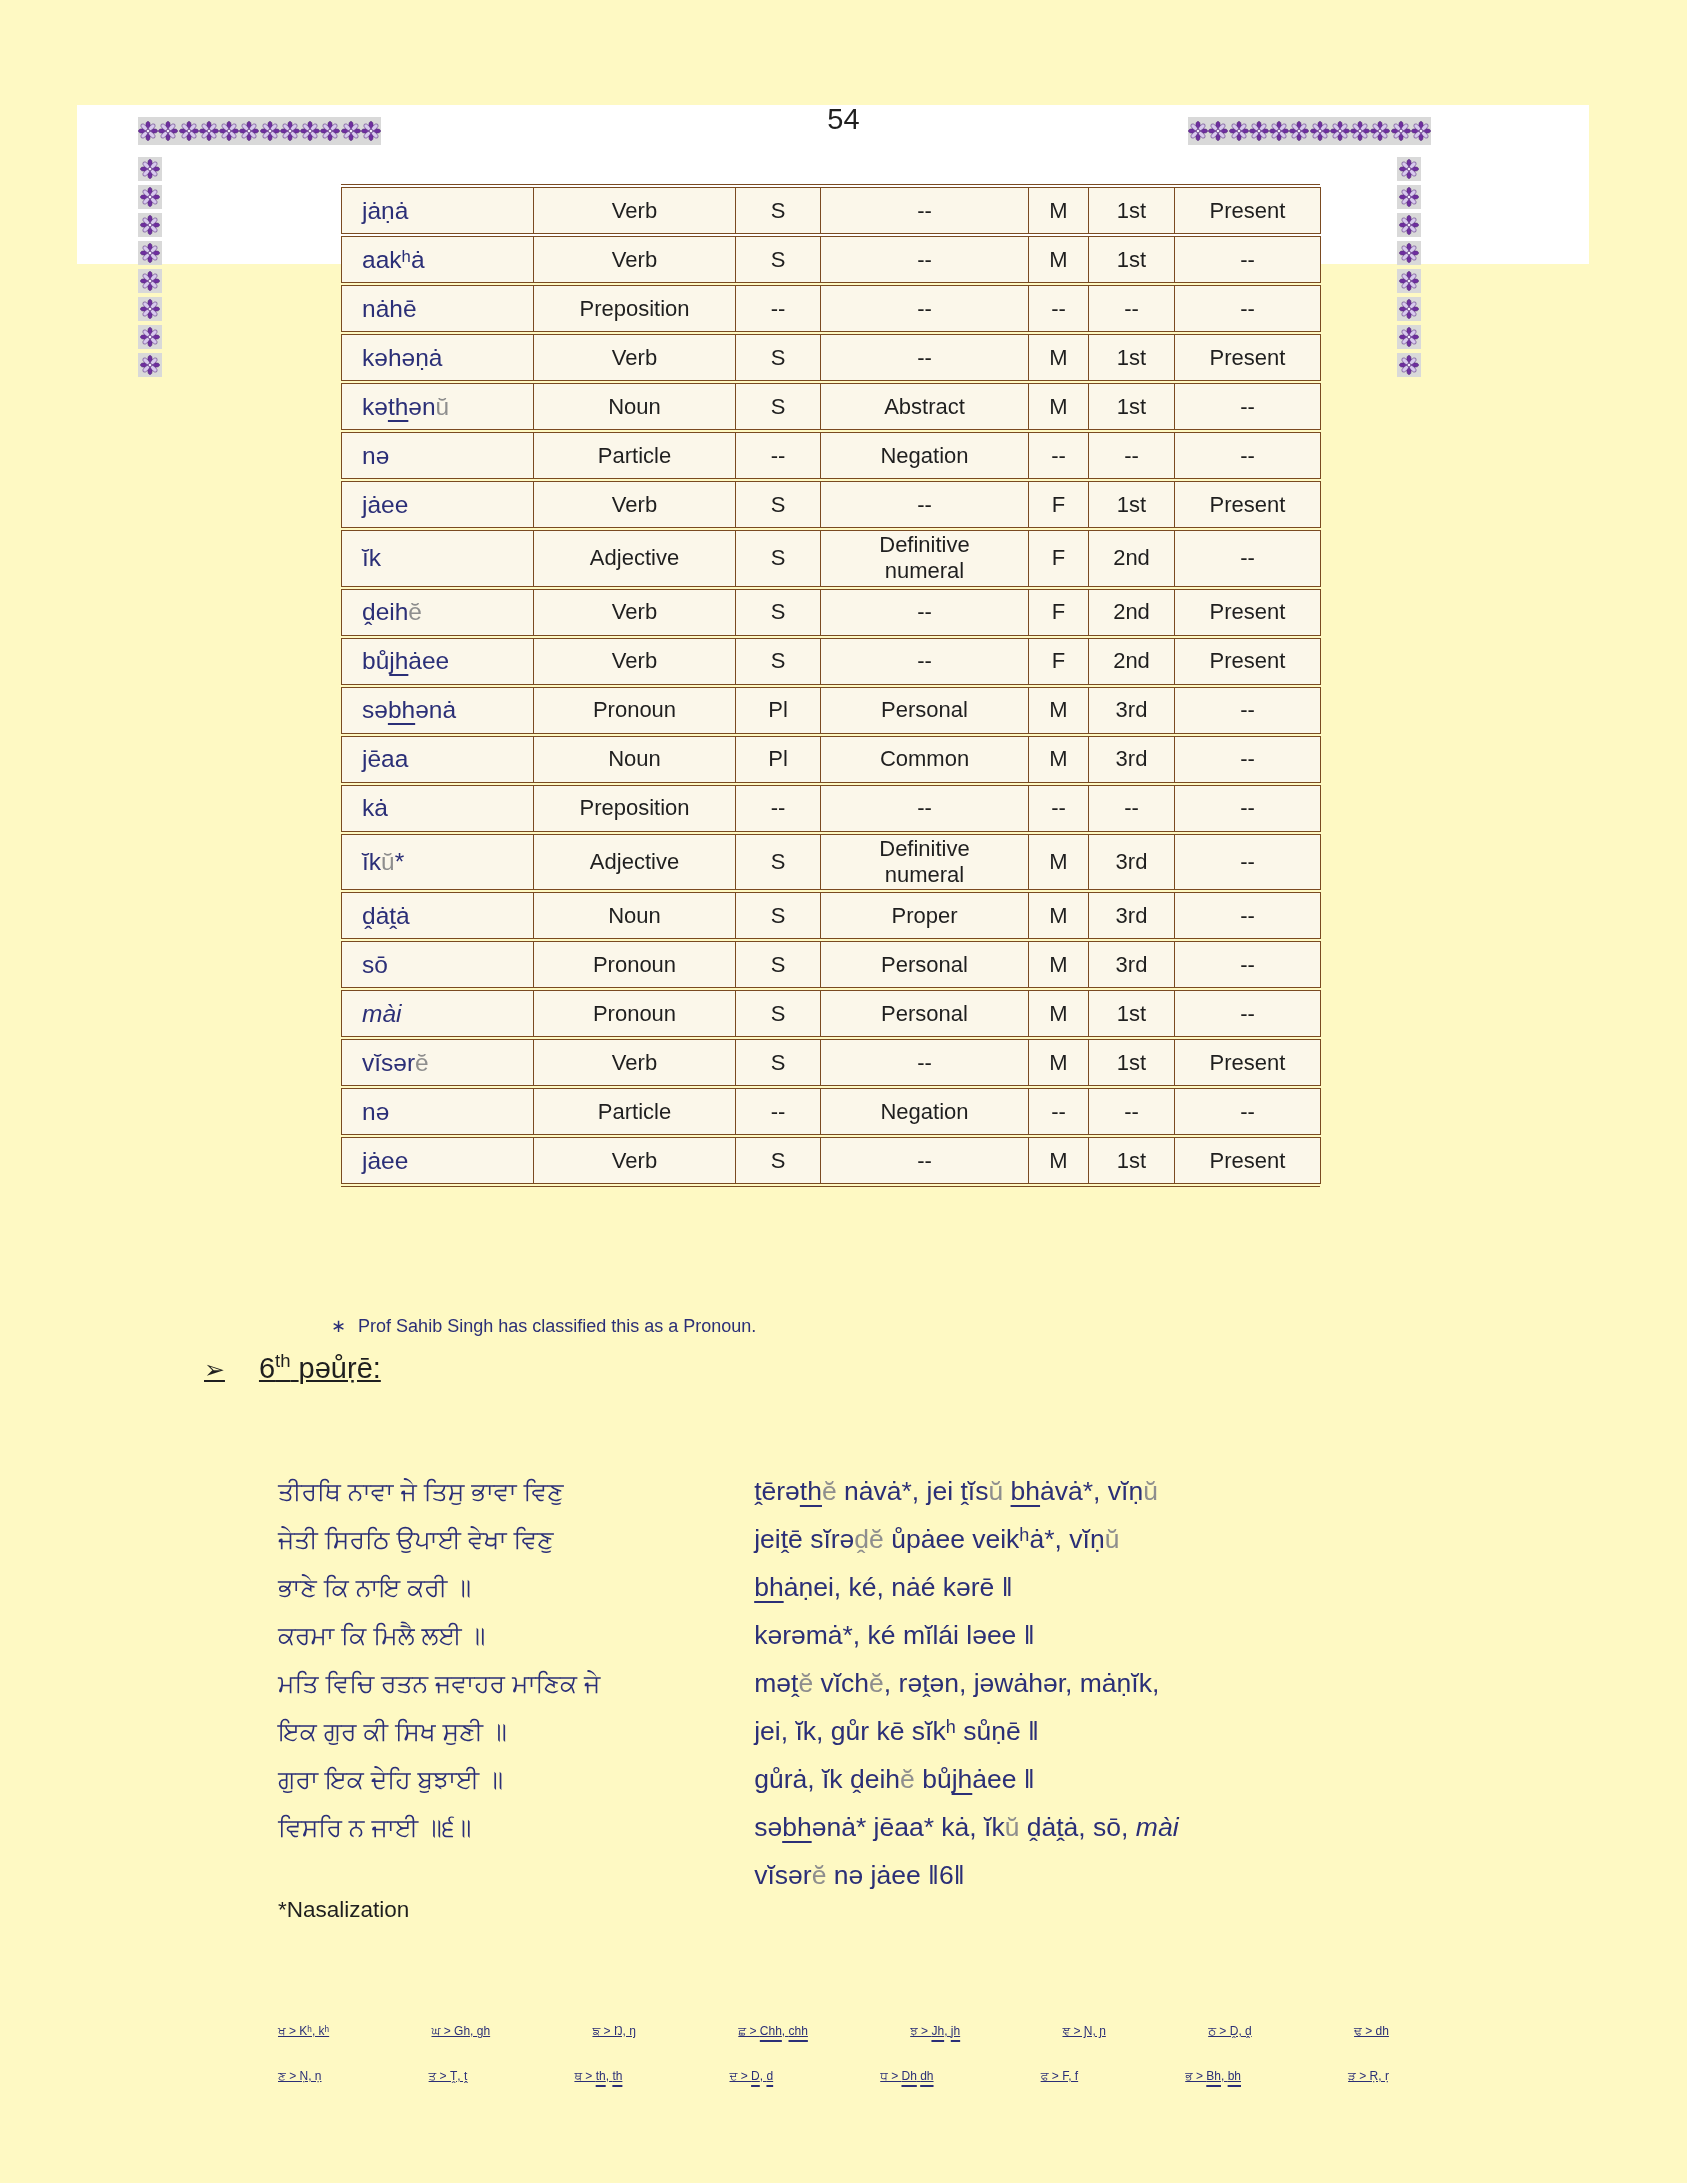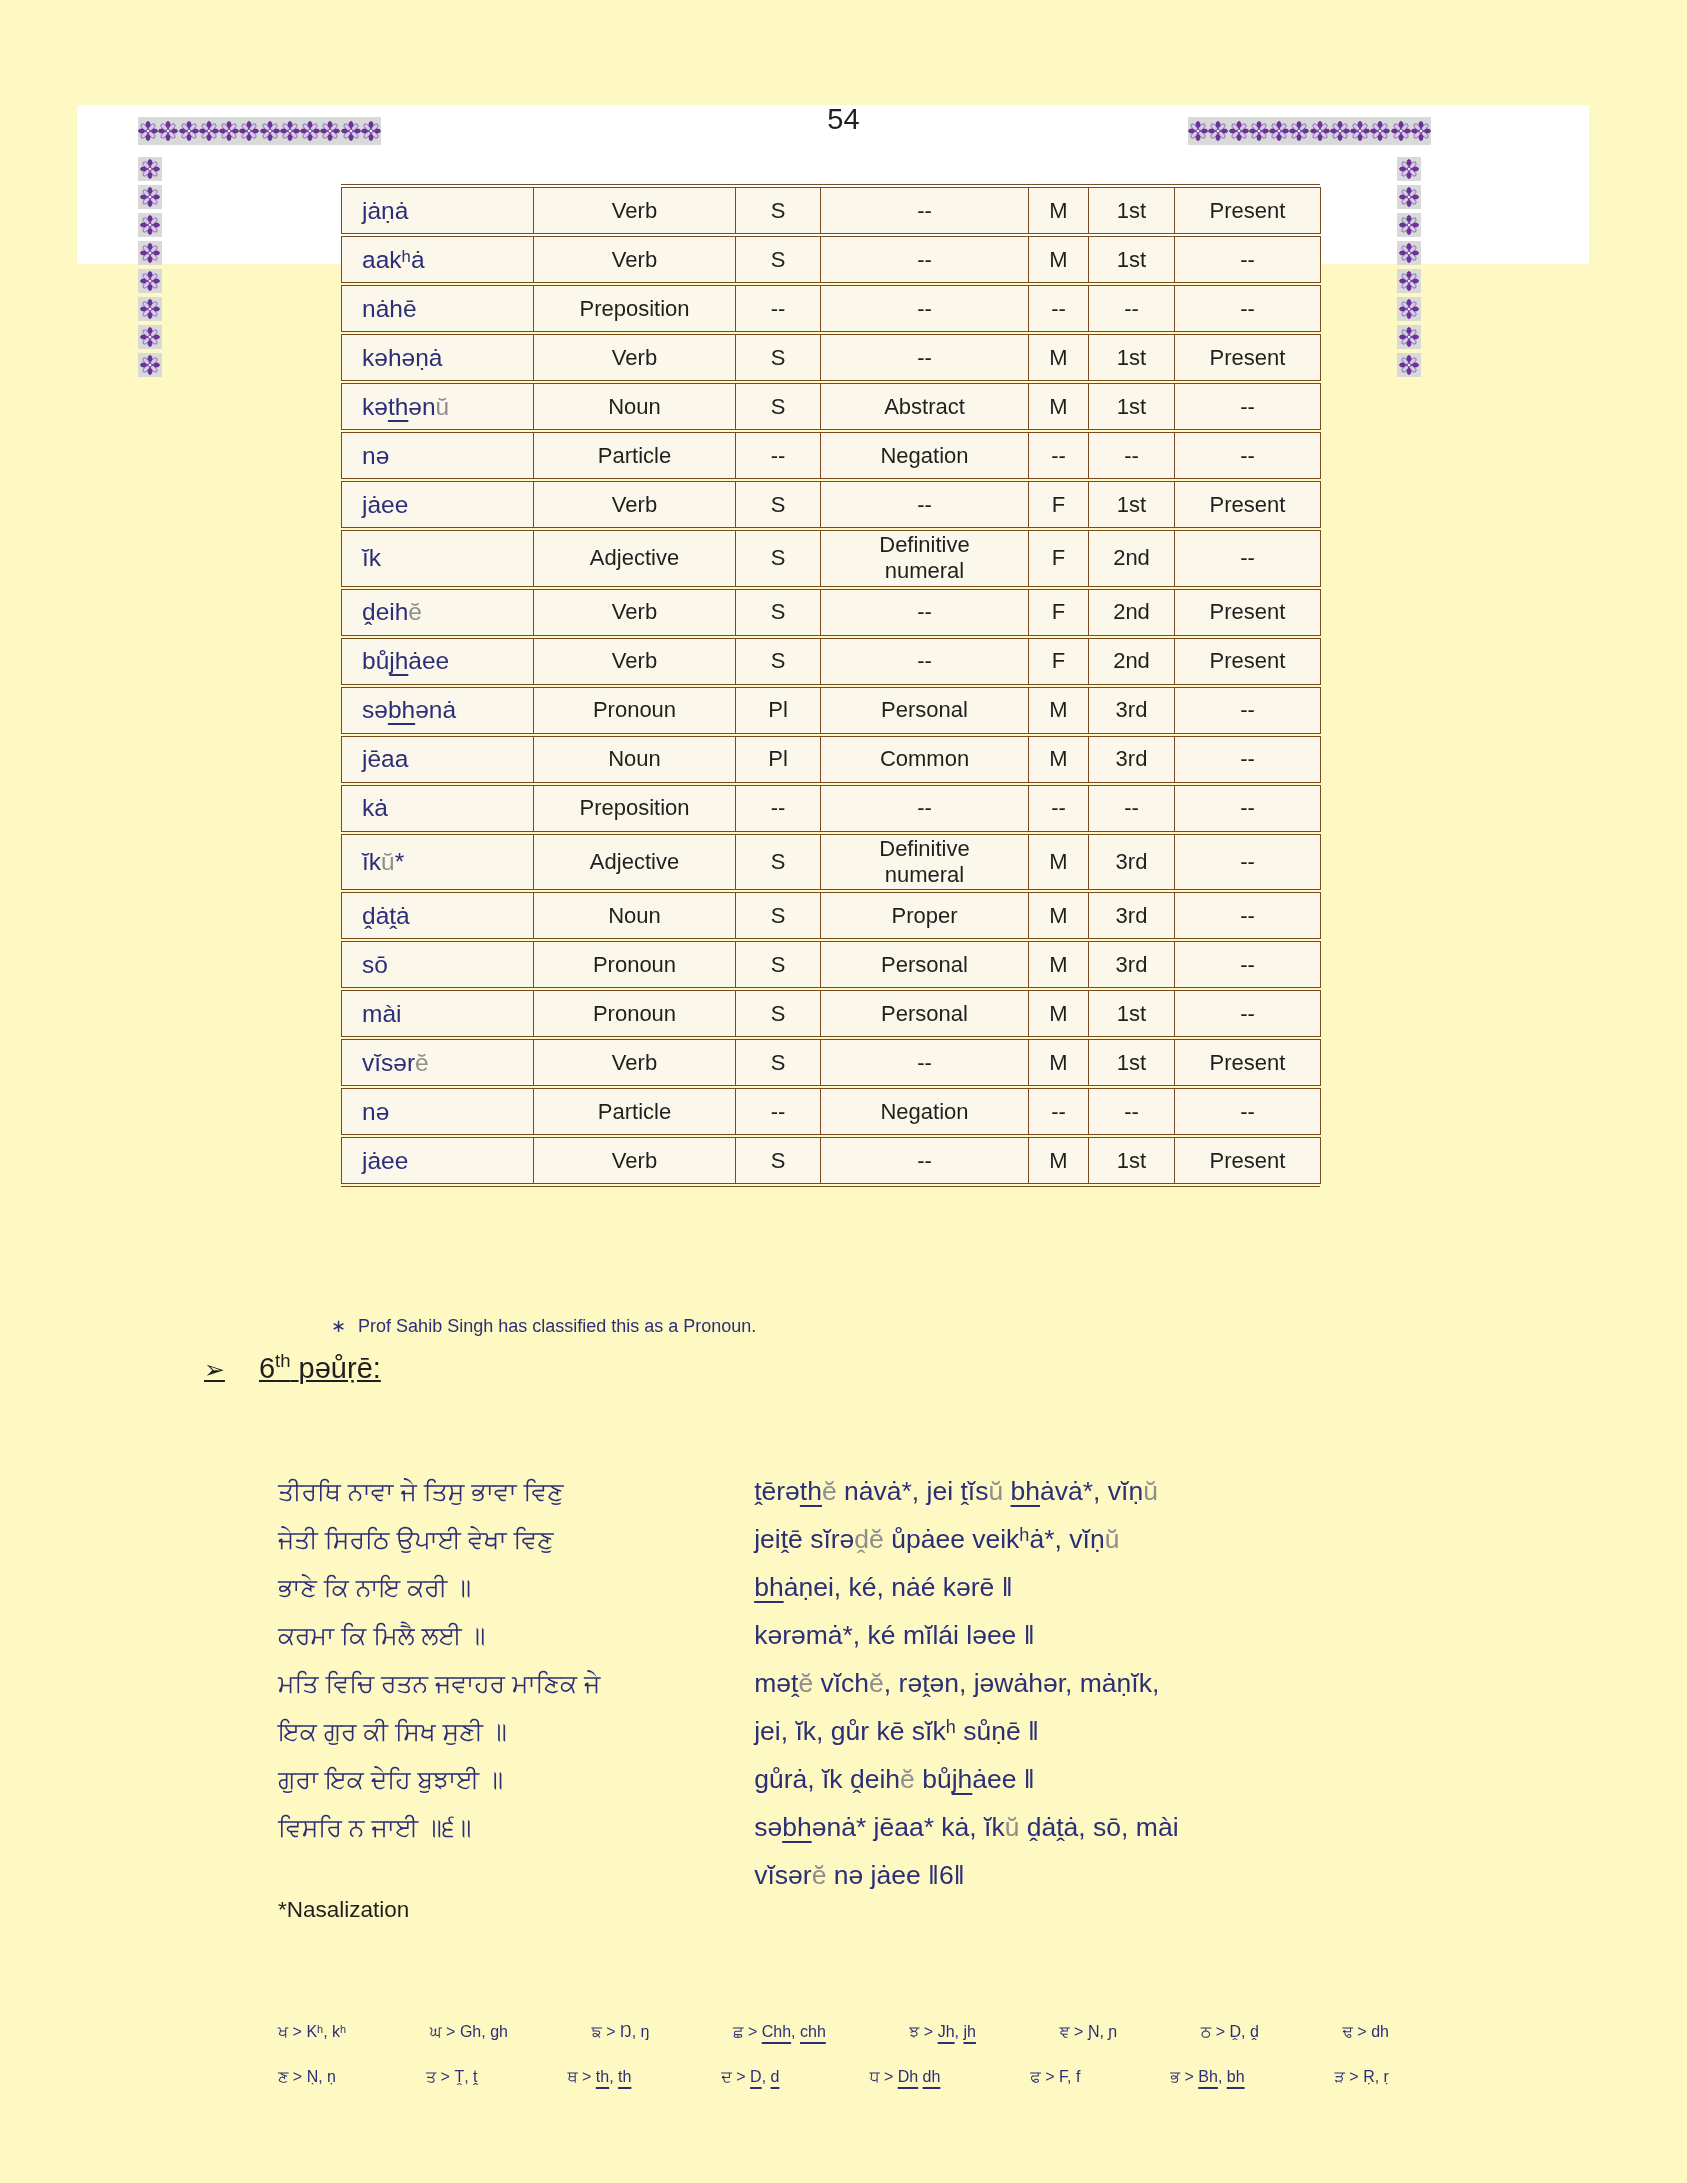--- a/index.html
+++ b/index.html
@@ -31,40 +31,40 @@
     height:47px;vertical-align:middle;text-align:center;
     font-size:22px;color:#1f1f1f;background:#fbf7ea;
     white-space:pre-line;padding:1.3px 2.6px;box-sizing:border-box;
   }
   table.analysis td:last-child{border-right:1.3px solid #7a4a21;}
   table.analysis td.word{
     text-align:left;padding-left:20px;font-size:24.5px;color:#2b2f77;
   }
   
   .gray{color:#8e8e8e;}
-  .ital{}
+  .ital{font-style:italic;}
   .ul{text-decoration:underline;text-decoration-thickness:1.7px;text-underline-offset:4.6px;}
   
   .footnote{position:absolute;left:331px;top:1315px;font-size:18px;color:#2b2f77;}
   .footnote .mark{margin-right:12px;}
   
   .section-heading{position:absolute;left:204px;top:1350px;font-size:29px;color:#1f1f1f;text-decoration:underline;}
   .section-heading .bullet{font-size:25px;margin-right:34px;}
   .section-heading sup{font-size:18.5px;}
   
   .poem{position:absolute;left:278px;top:1467px;display:flex;}
   .poem .col-gurmukhi{width:463px;}
   .poem .col-translit{width:662px;margin-left:13.2px;}
   .poem .line{height:48px;line-height:48px;white-space:nowrap;}
   .col-gurmukhi .line{font-size:25px;color:#2b2f77;}
   .col-translit .line{font-size:26.5px;color:#2b2f77;}
   .nasalization{position:absolute;left:278px;top:1897px;font-size:22.5px;color:#1f1f1f;}
   
   .legend{position:absolute;left:278px;top:2017px;width:1111px;
-    font-size:16px;color:#2b2f77;}
+    font-size:12px;color:#2b2f77;text-decoration:underline;}
   .legend .lrow{display:flex;justify-content:space-between;height:29px;line-height:29px;margin-bottom:16px;}
   .legend .item{white-space:nowrap;}
 </style>
 </head>
 <body>
 
 <div class="page">
 
   <div class="white-band"></div>
 

